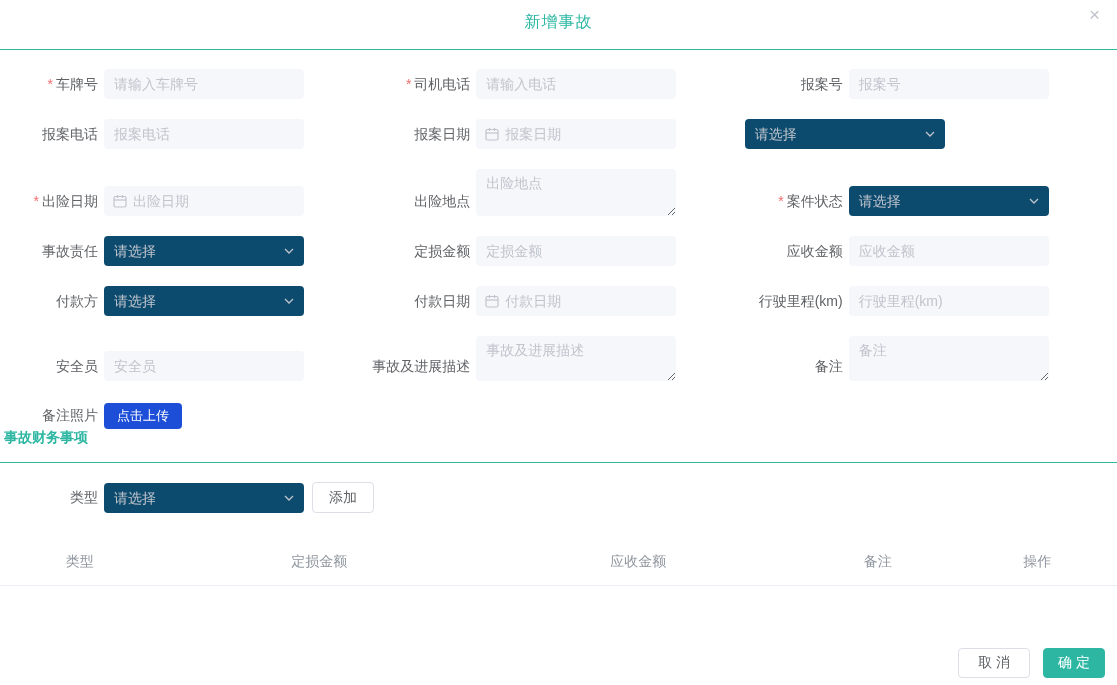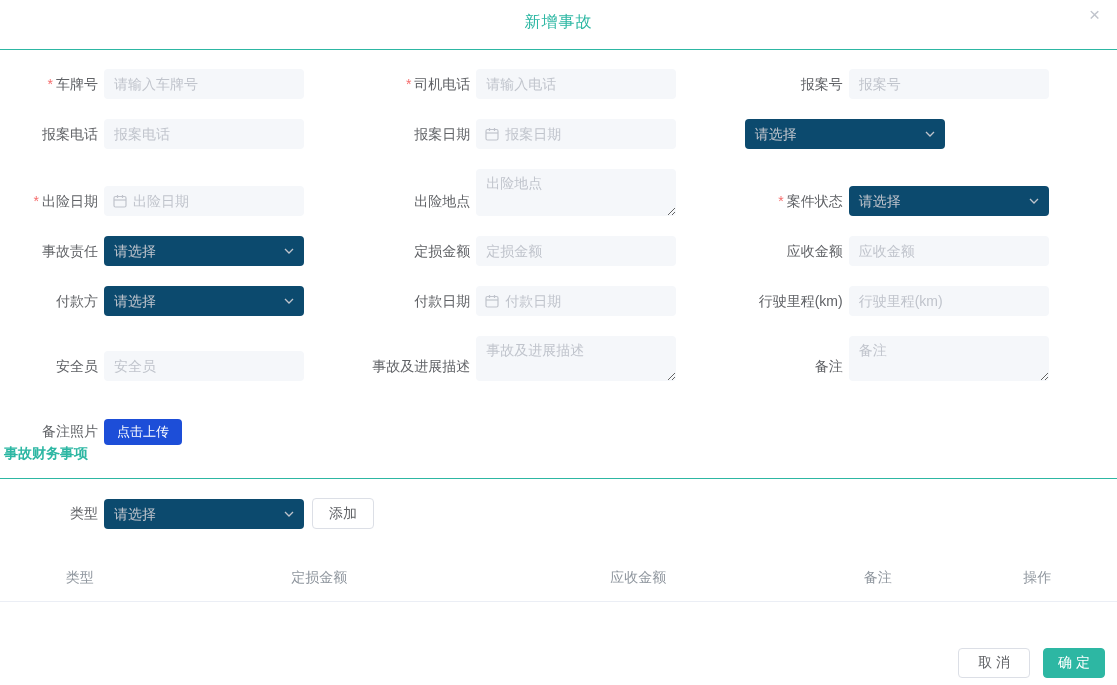--- a/index.html
+++ b/index.html
@@ -33,21 +33,21 @@
   .date { position:relative; width:200px; height:30px; background:#f5f7fa; border-radius:4px;
     padding:0 10px 0 29px; line-height:30px; color:#c0c4cc; cursor:pointer; }
   .date .cal { position:absolute; left:9px; top:8px; }
 
   .ta { width:200px; height:47px; background:#f5f7fa; border:none; border-radius:4px;
     padding:6px 10px; font-size:14px; color:#606266; font-family:inherit; outline:none;
     resize:both; min-height:40px; max-width:200px; }
   .ta.short { height:45px; }
   .ta::placeholder { color:#c0c4cc; }
 
-  .upload-row { display:flex; align-items:center; margin-top:18px; }
+  .upload-row { display:flex; align-items:center; margin-top:2px; }
   .upload-row .lbl { flex:0 0 104px; text-align:right; padding-right:6px; }
   .btn-upload { background:#1d4ed8; color:#fff; border:none; border-radius:4px;
     height:26px; padding:0 13px; font-size:13px; cursor:pointer; font-family:inherit; }
 
   
   .finance { }
   .sec-title { color:#2db7a3; font-size:14px; font-weight:700; padding-left:4px;
     margin-bottom:15px; }
   .sec-divider { border-bottom:1px solid #2db7a3; }
   .finance-row { display:flex; align-items:center; margin-top:19px; }

